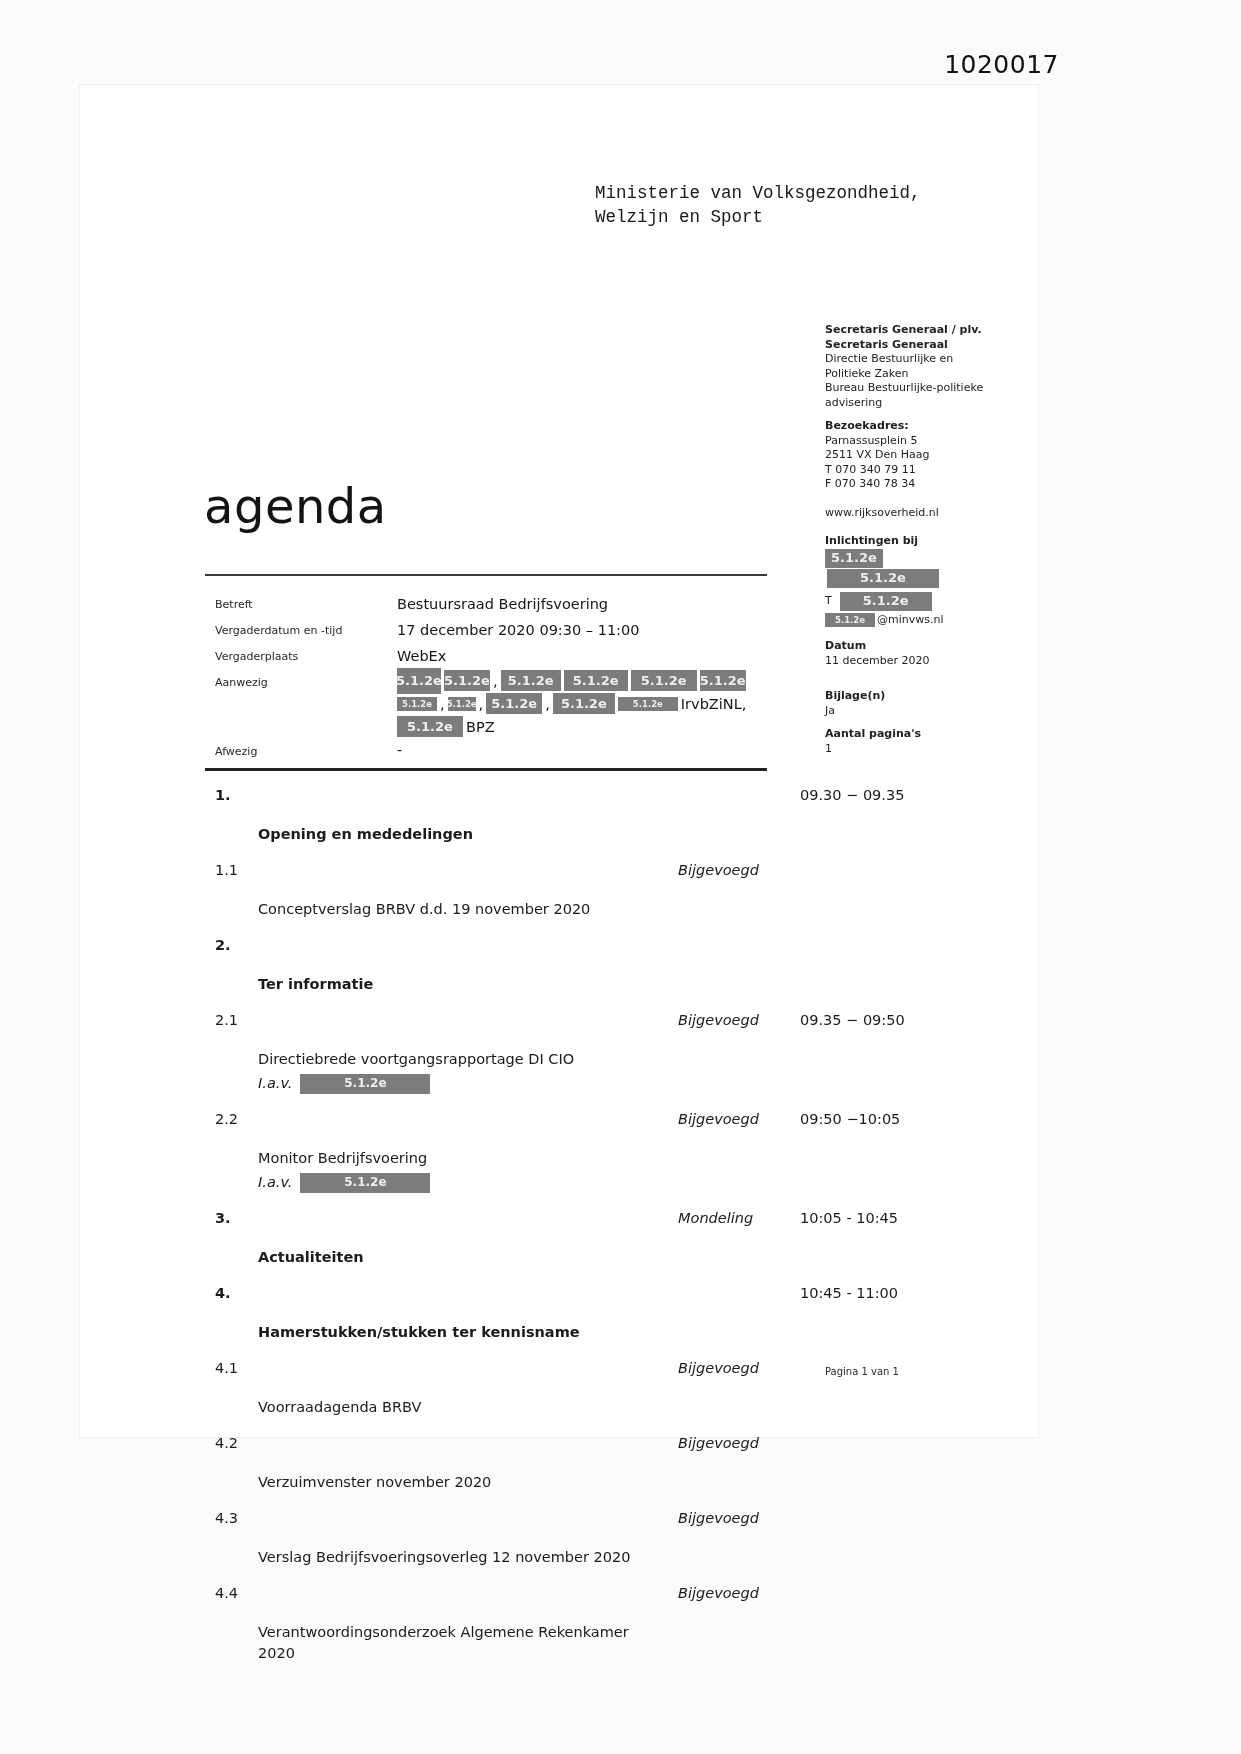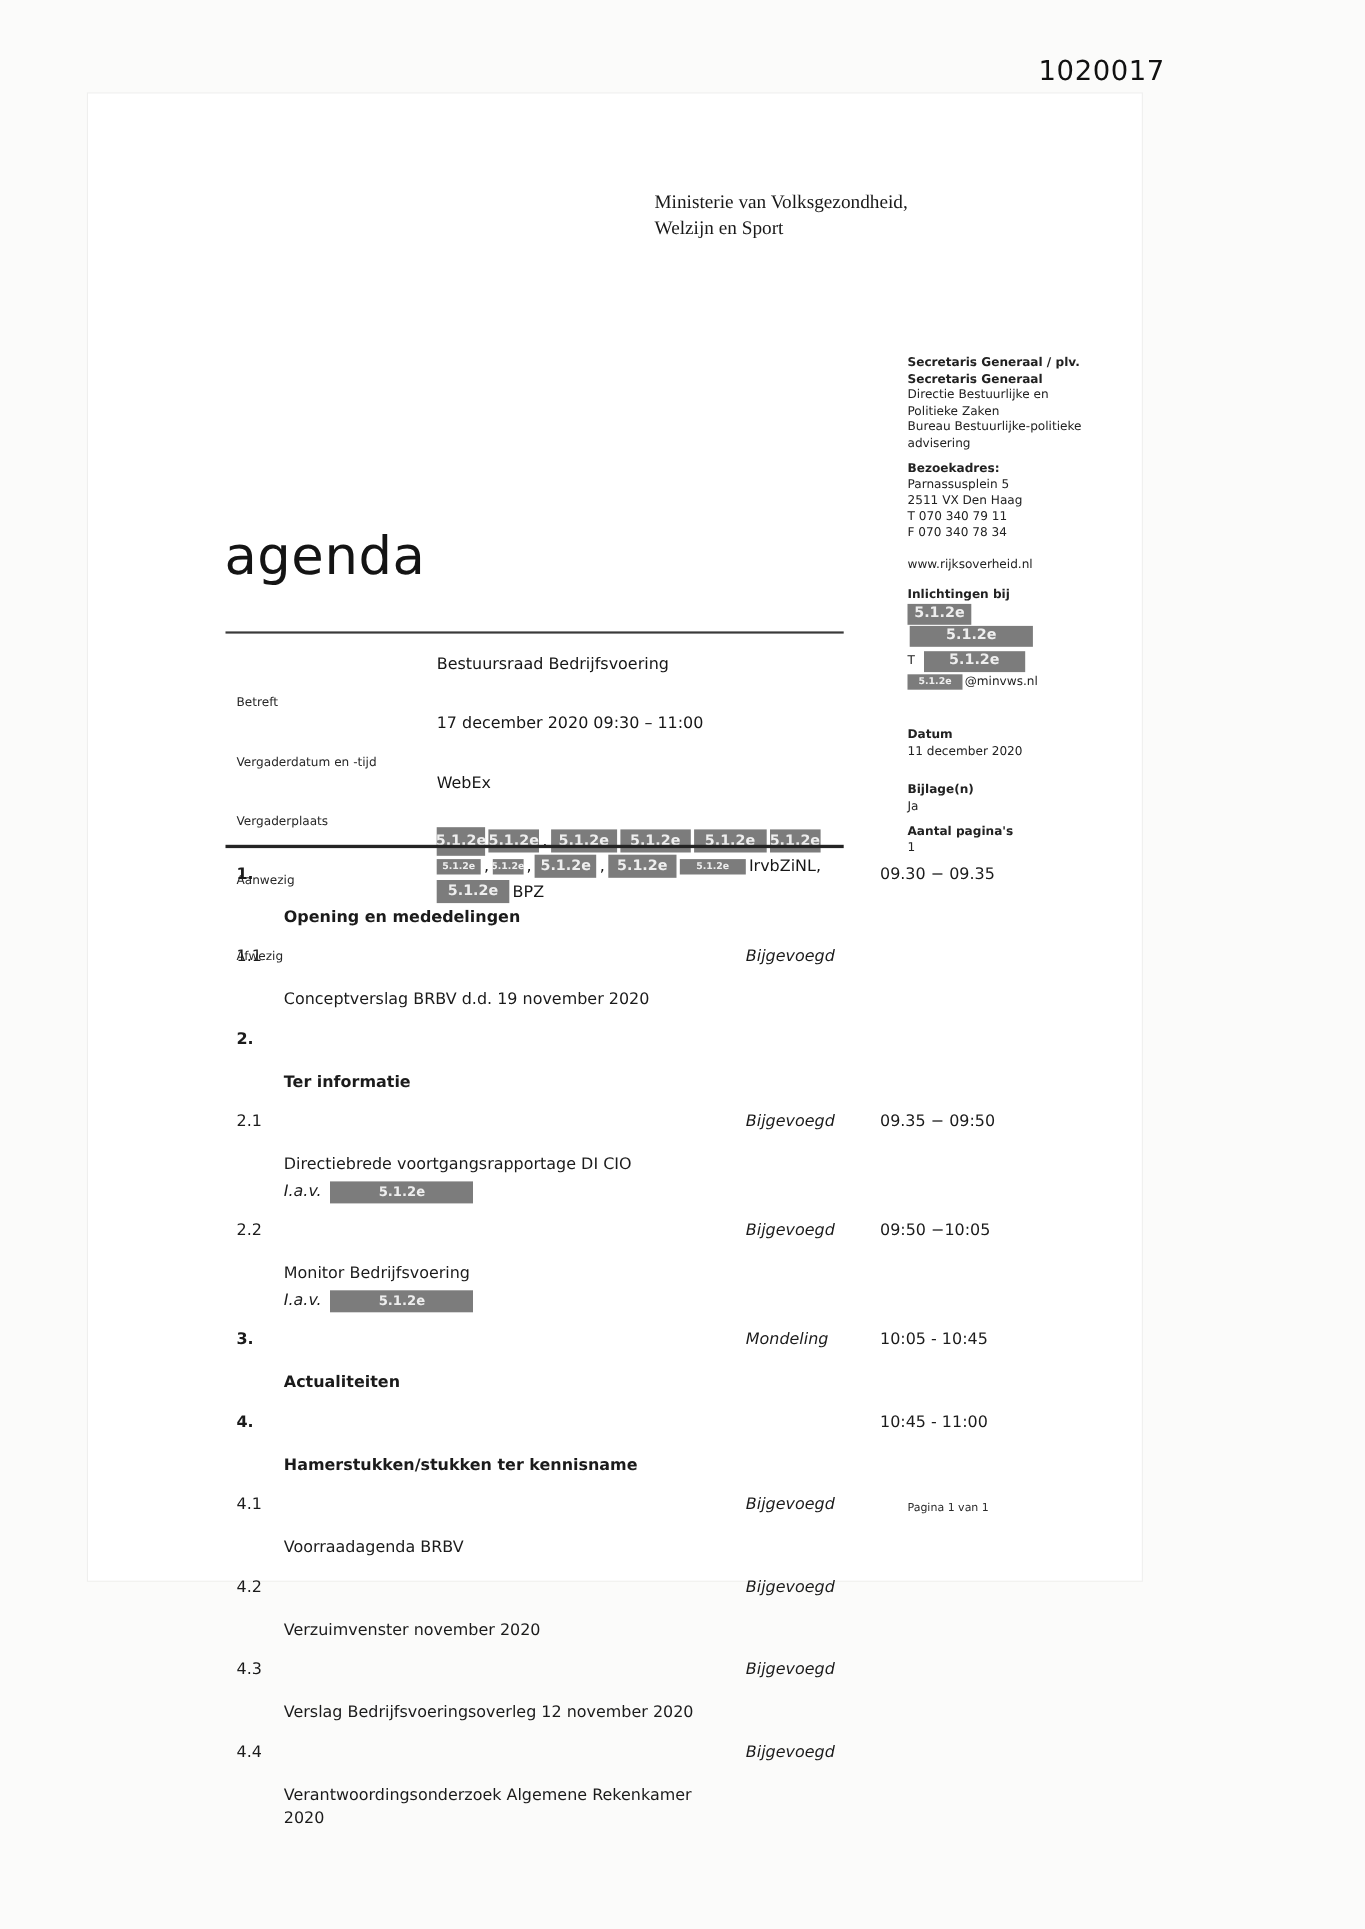--- a/index.html
+++ b/index.html
@@ -13,22 +13,22 @@
   }
   .page {
     position:absolute; left:80px; top:85px; width:958px; height:1352px;
     background:#ffffff; box-shadow:0 0 0 1px #efefee;
   }
   .doc-number {
     position:absolute; top:50px; right:182px;
     font-size:25px; letter-spacing:0.5px; color:#111;
   }
   .ministry {
-    position:absolute; left:515px; top:86px;
-    font-family:Liberation Serif, serif;
+    position:absolute; left:515px; top:96px;
+    font-family:Liberation Mono, monospace;
     font-size:17.5px; line-height:24px; color:#191919;
   }
   
   .sidebar { position:absolute; left:745px; top:238px; width:175px; font-size:11px; line-height:14.5px; color:#222; }
   .sb-bold { font-weight:bold; }
   .sb-block { margin-bottom:9px; }
   .sb-gap { margin-bottom:14px; }
   .redact {
     display:inline-flex; align-items:center; justify-content:center;
     background:#7c7c7c; color:#eeeeee; font-size:13px; height:21px;
@@ -40,21 +40,21 @@
   .contact-phone { display:flex; align-items:center; gap:8px; margin-top:4px; }
   .contact-phone .redact { width:92px; height:19px; }
   .contact-mail { display:flex; align-items:center; gap:2px; margin-top:2px; }
   .contact-mail .redact { width:50px; }
   
   .agenda-title { position:absolute; left:124px; top:393px; font-size:48px; font-weight:400; color:#141414; letter-spacing:0.5px; }
   .rule1 { position:absolute; left:125px; top:489px; width:562px; height:2px; background:#3a3a3a; }
   .rule2 { position:absolute; left:125px; top:683px; width:562px; height:3px; background:#242424; }
   .meta { position:absolute; left:135px; top:506px; width:650px; }
   .meta-row { display:flex; align-items:flex-start; }
-  .meta-label { width:182px; font-size:11px; color:#272727; padding-top:7px; flex:none;margin-top:34px; }
+  .meta-label { width:182px; font-size:11px; color:#272727; padding-top:7px; flex:none; }
   .meta-value { font-size:14.5px; line-height:26px; color:#161616; }
   .present-row { display:flex; align-items:center; gap:3px; height:23px; font-size:14.5px; }
   .present-row .tok-text { line-height:20px; }
   .meta-dash { line-height:24px; }
   
   .agenda { position:absolute; left:135px; top:702px; width:730px; }
   .ag-row { display:flex; align-items:flex-start; margin-bottom:17px; font-size:14.5px; }
   .ag-num { width:43px; flex:none; }
   .ag-title { width:420px; flex:none; line-height:21px; padding-right:10px;margin-top:37px; }
   .ag-status { width:122px; flex:none; font-style:italic; }
@@ -104,21 +104,21 @@
       <span class="redact contact-r2">5.1.2e</span>
       <div class="contact-phone">
         <span>T</span>
         <span class="redact">5.1.2e</span>
       </div>
       <div class="contact-mail">
         <span class="redact small">5.1.2e</span>
         <span>@minvws.nl</span>
       </div>
     </div>
-    <div class="sb-block" style="margin-top:34px;">
+    <div class="sb-block" style="margin-top:12px;">
       <div class="sb-bold">Datum</div>
       <div>11 december 2020</div>
     </div>
     <div class="sb-block" style="margin-top:21px;">
       <div class="sb-bold">Bijlage(n)</div>
       <div>Ja</div>
     </div>
     <div class="sb-block" style="margin-top:6px;">
       <div class="sb-bold">Aantal pagina's</div>
       <div>1</div>

